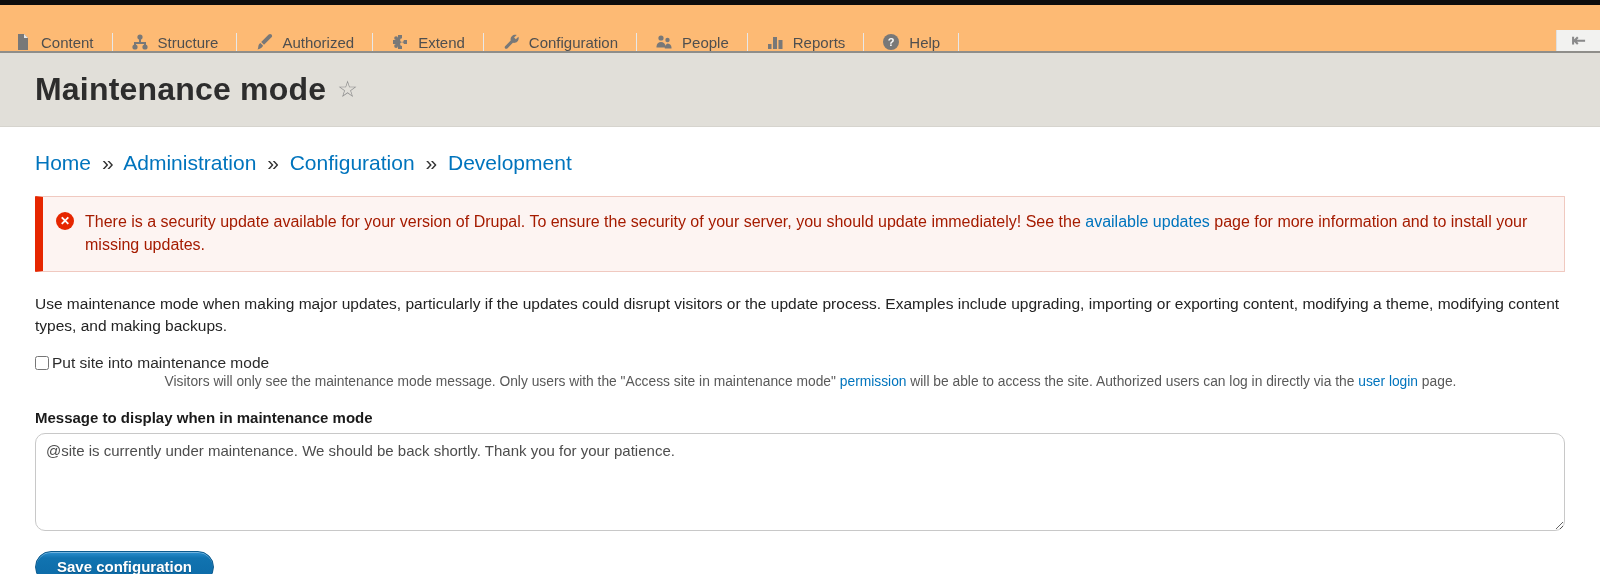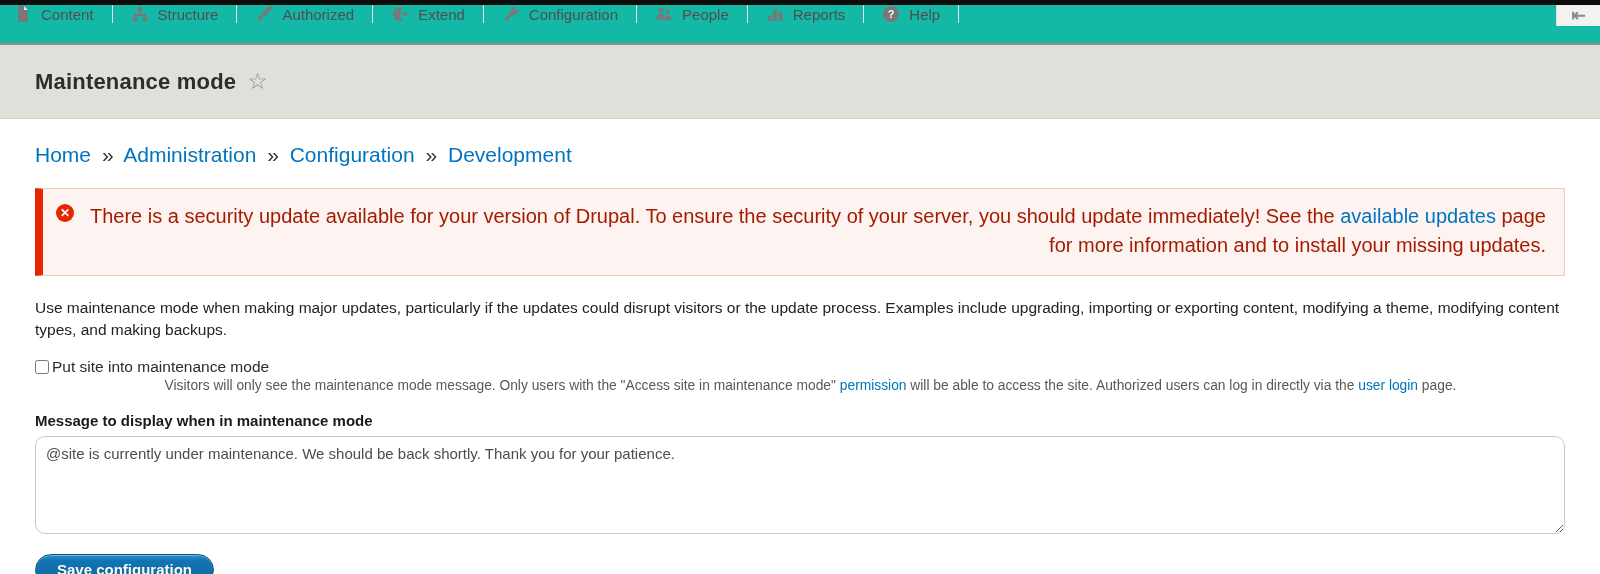--- a/index.html
+++ b/index.html
@@ -3,53 +3,53 @@
 <meta charset="utf-8">
 <style>
   * { margin:0; padding:0; box-sizing:border-box; }
   body { font-family:"Liberation Sans", sans-serif; background:#fff; }
   .screen { width:1600px; height:574px; background:#fff; position:relative; overflow:hidden; }
 
   
   .top-strip { height:5px; background:#0d0d0d; width:100%; }
 
   
-  .toolbar { display:flex; align-items:flex-start; height:40px; background:#14b8a6;
+  .toolbar { display:flex; align-items:flex-end; height:48px; background:#fdba74;
              border-bottom:2px solid #8f8e8a; }
   .toolbar-item { display:flex; align-items:center; gap:9px; padding:0 18px;
                   border-right:1px solid #e8e8e8; cursor:pointer; }
   .toolbar-item:first-child { padding-left:14px; }
   .toolbar-item .label { font-size:15px; color:#4f4f4f; }
   .tb-icon { width:18px; height:18px; display:inline-block; }
   .tb-icon svg { width:18px; height:18px; fill:#787878; }
   .toolbar-spacer { flex:1; }
   .toolbar-toggle { display:flex; align-items:center; justify-content:center; width:44px;
                     border-left:1px solid #e0e0e0; background:#f2f2f0; cursor:pointer; }
   .toolbar-toggle .glyph { color:#8a8a8a; font-size:17px; font-weight:bold; }
 
   
   .header-band { background:#e1dfd9; height:74px; display:flex; align-items:center;
                  padding:0 35px; border-bottom:1px solid #d6d4ce; }
-  .page-title { font-size:22px; font-weight:bold; color:#2d2d2d; letter-spacing:0.2px; }
+  .page-title { font-size:32px; font-weight:bold; color:#2d2d2d; letter-spacing:0.2px; }
   .shortcut-star { font-size:23px; color:#8f8f8f; margin-left:11px; cursor:pointer; line-height:1; }
 
   
   .content { padding:0 35px; }
   a.link { color:#0074bd; text-decoration:none; cursor:pointer; }
 
   .breadcrumb { margin-top:24px; font-size:21px; color:#333; }
   .breadcrumb .sep { margin:0 5px; color:#333; }
 
   .error-box { margin-top:21px; background:#fdf4f2; border:1px solid #f0c9c0;
                border-left:8px solid #e62600; padding:13px 18px 15px 13px;
                display:flex; gap:11px; border-radius:1px; }
   .error-icon { flex:0 0 auto; width:18px; height:18px; border-radius:50%; background:#e62600;
                 color:#fff; font-size:12px; font-weight:bold; display:flex; align-items:center;
                 justify-content:center; margin-top:2px; line-height:1; }
-  .error-text { font-size:20px; line-height:1.45; color:#a51b00;text-align:right; }
+  .error-text { font-size:16px; line-height:1.45; color:#a51b00; }
 
   .intro { margin-top:21px; font-size:15.5px; line-height:1.42; color:#232323; }
 
   .checkbox-row { margin-top:17px; display:flex; align-items:center; gap:3px; }
   .checkbox-row input { width:14px; height:14px; cursor:pointer; }
   .checkbox-row .cb-label { font-size:15.5px; color:#2b2b2b; cursor:pointer; }
   .cb-desc { margin-left:21px; font-size:13.8px; color:#595959; line-height:1.4;text-align:center; }
 
   .field-label { margin-top:17px; font-size:15px; font-weight:bold; color:#1a1a1a; }
   .message-textarea { margin-top:7px; width:100%; height:98px; border:1px solid #c8c8c8;

